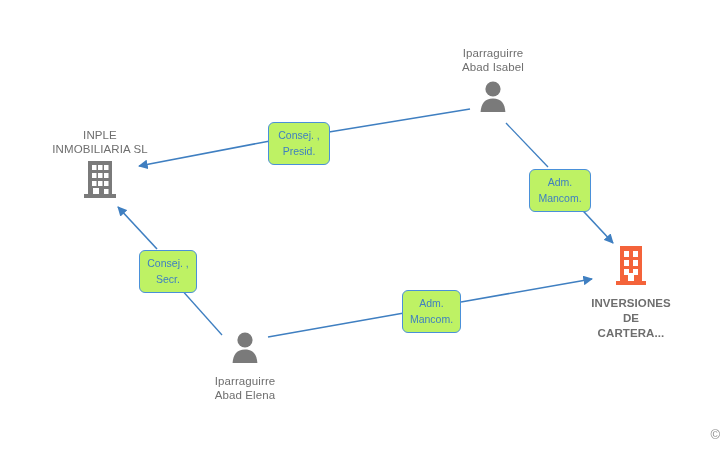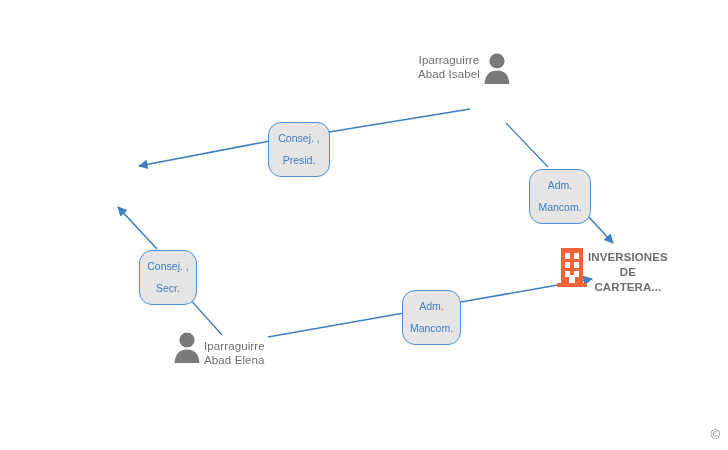--- a/index.html
+++ b/index.html
@@ -20,20 +20,21 @@
   #edges {
     position: absolute;
     left: 0;
     top: 0;
     width: 728px;
     height: 450px;
   }
   .node {
     position: absolute;
     display: flex;
+    flex-direction: column;
     align-items: center;
     width: 150px;
     text-align: center;
   }
   .node-label {
     font-size: 11.5px;
     line-height: 14px;
     color: #6e6e6e;
     letter-spacing: 0.1px;
     white-space: pre-line;
@@ -42,25 +43,25 @@
     font-weight: bold;
     color: #6e6e6e;
   }
   .glyph {
     display: block;
   }
   .edge-label {
     position: absolute;
     box-sizing: border-box;
     border: 1px solid #4a90d9;
-    border-radius: 13px;
-    background: #e5e5e5;
+    border-radius: 6px;
+    background: #bef264;
     color: #3f7fc1;
     font-size: 10.5px;
-    line-height: 22px;
+    line-height: 16px;
     text-align: center;
     padding: 4px 6px 5px 6px;
     white-space: pre-line;
     box-shadow: 0 0 0 0 rgba(0,0,0,0);
   }
   #watermark {
     position: absolute;
     right: 8px;
     bottom: 8px;
     display: flex;
@@ -103,20 +104,41 @@
     <line x1="506" y1="123" x2="548" y2="167" stroke="#3f7fc1" stroke-width="1.3"></line>
     <line x1="572" y1="199" x2="613" y2="243" stroke="#3f7fc1" stroke-width="1.6" marker-end="url(#arrow)"></line>
 
     <line x1="222" y1="335" x2="180" y2="288" stroke="#3f7fc1" stroke-width="1.3"></line>
     <line x1="157" y1="249" x2="118" y2="207" stroke="#3f7fc1" stroke-width="1.6" marker-end="url(#arrow)"></line>
 
     <line x1="268" y1="337" x2="404" y2="313" stroke="#3f7fc1" stroke-width="1.3"></line>
     <line x1="461" y1="302" x2="592" y2="279" stroke="#3f7fc1" stroke-width="1.6" marker-end="url(#arrow)"></line>
   </svg>
 
+  <div class="node" style="left: 25px; top: 128px;">
+    <div class="node-label">INPLE
+INMOBILIARIA SL</div>
+    <span class="glyph" style="margin-top:4px;">
+      <svg width="36" height="40" viewBox="0 0 36 40" xmlns="http://www.w3.org/2000/svg">
+        <rect x="6" y="1" width="24" height="33" fill="#7a7a7a"></rect>
+        <rect x="10" y="5" width="4.5" height="5" fill="#ffffff"></rect>
+        <rect x="16" y="5" width="4.5" height="5" fill="#ffffff"></rect>
+        <rect x="22" y="5" width="4.5" height="5" fill="#ffffff"></rect>
+        <rect x="10" y="13" width="4.5" height="5" fill="#ffffff"></rect>
+        <rect x="16" y="13" width="4.5" height="5" fill="#ffffff"></rect>
+        <rect x="22" y="13" width="4.5" height="5" fill="#ffffff"></rect>
+        <rect x="10" y="21" width="4.5" height="5" fill="#ffffff"></rect>
+        <rect x="16" y="21" width="4.5" height="5" fill="#ffffff"></rect>
+        <rect x="22" y="21" width="4.5" height="5" fill="#ffffff"></rect>
+        <rect x="11" y="28" width="6" height="6" fill="#ffffff"></rect>
+        <rect x="22" y="29" width="4.5" height="5" fill="#ffffff"></rect>
+        <rect x="2" y="34" width="32" height="4" fill="#7a7a7a"></rect>
+      </svg>
+    </span>
+  </div>
 
   <div class="node" style="left: 418px; top: 46px;">
     <div class="node-label">Iparraguirre
 Abad Isabel</div>
     <span class="glyph" style="margin-top:6px;">
       <svg width="34" height="32" viewBox="0 0 34 32" xmlns="http://www.w3.org/2000/svg">
         <circle cx="17" cy="9" r="7.6" fill="#7a7a7a"></circle>
         <path d="M17 18.5 C 8.8 18.5 5.2 23.5 4.6 32 L 29.4 32 C 28.8 23.5 25.2 18.5 17 18.5 Z" fill="#7a7a7a"></path>
       </svg>
     </span>

